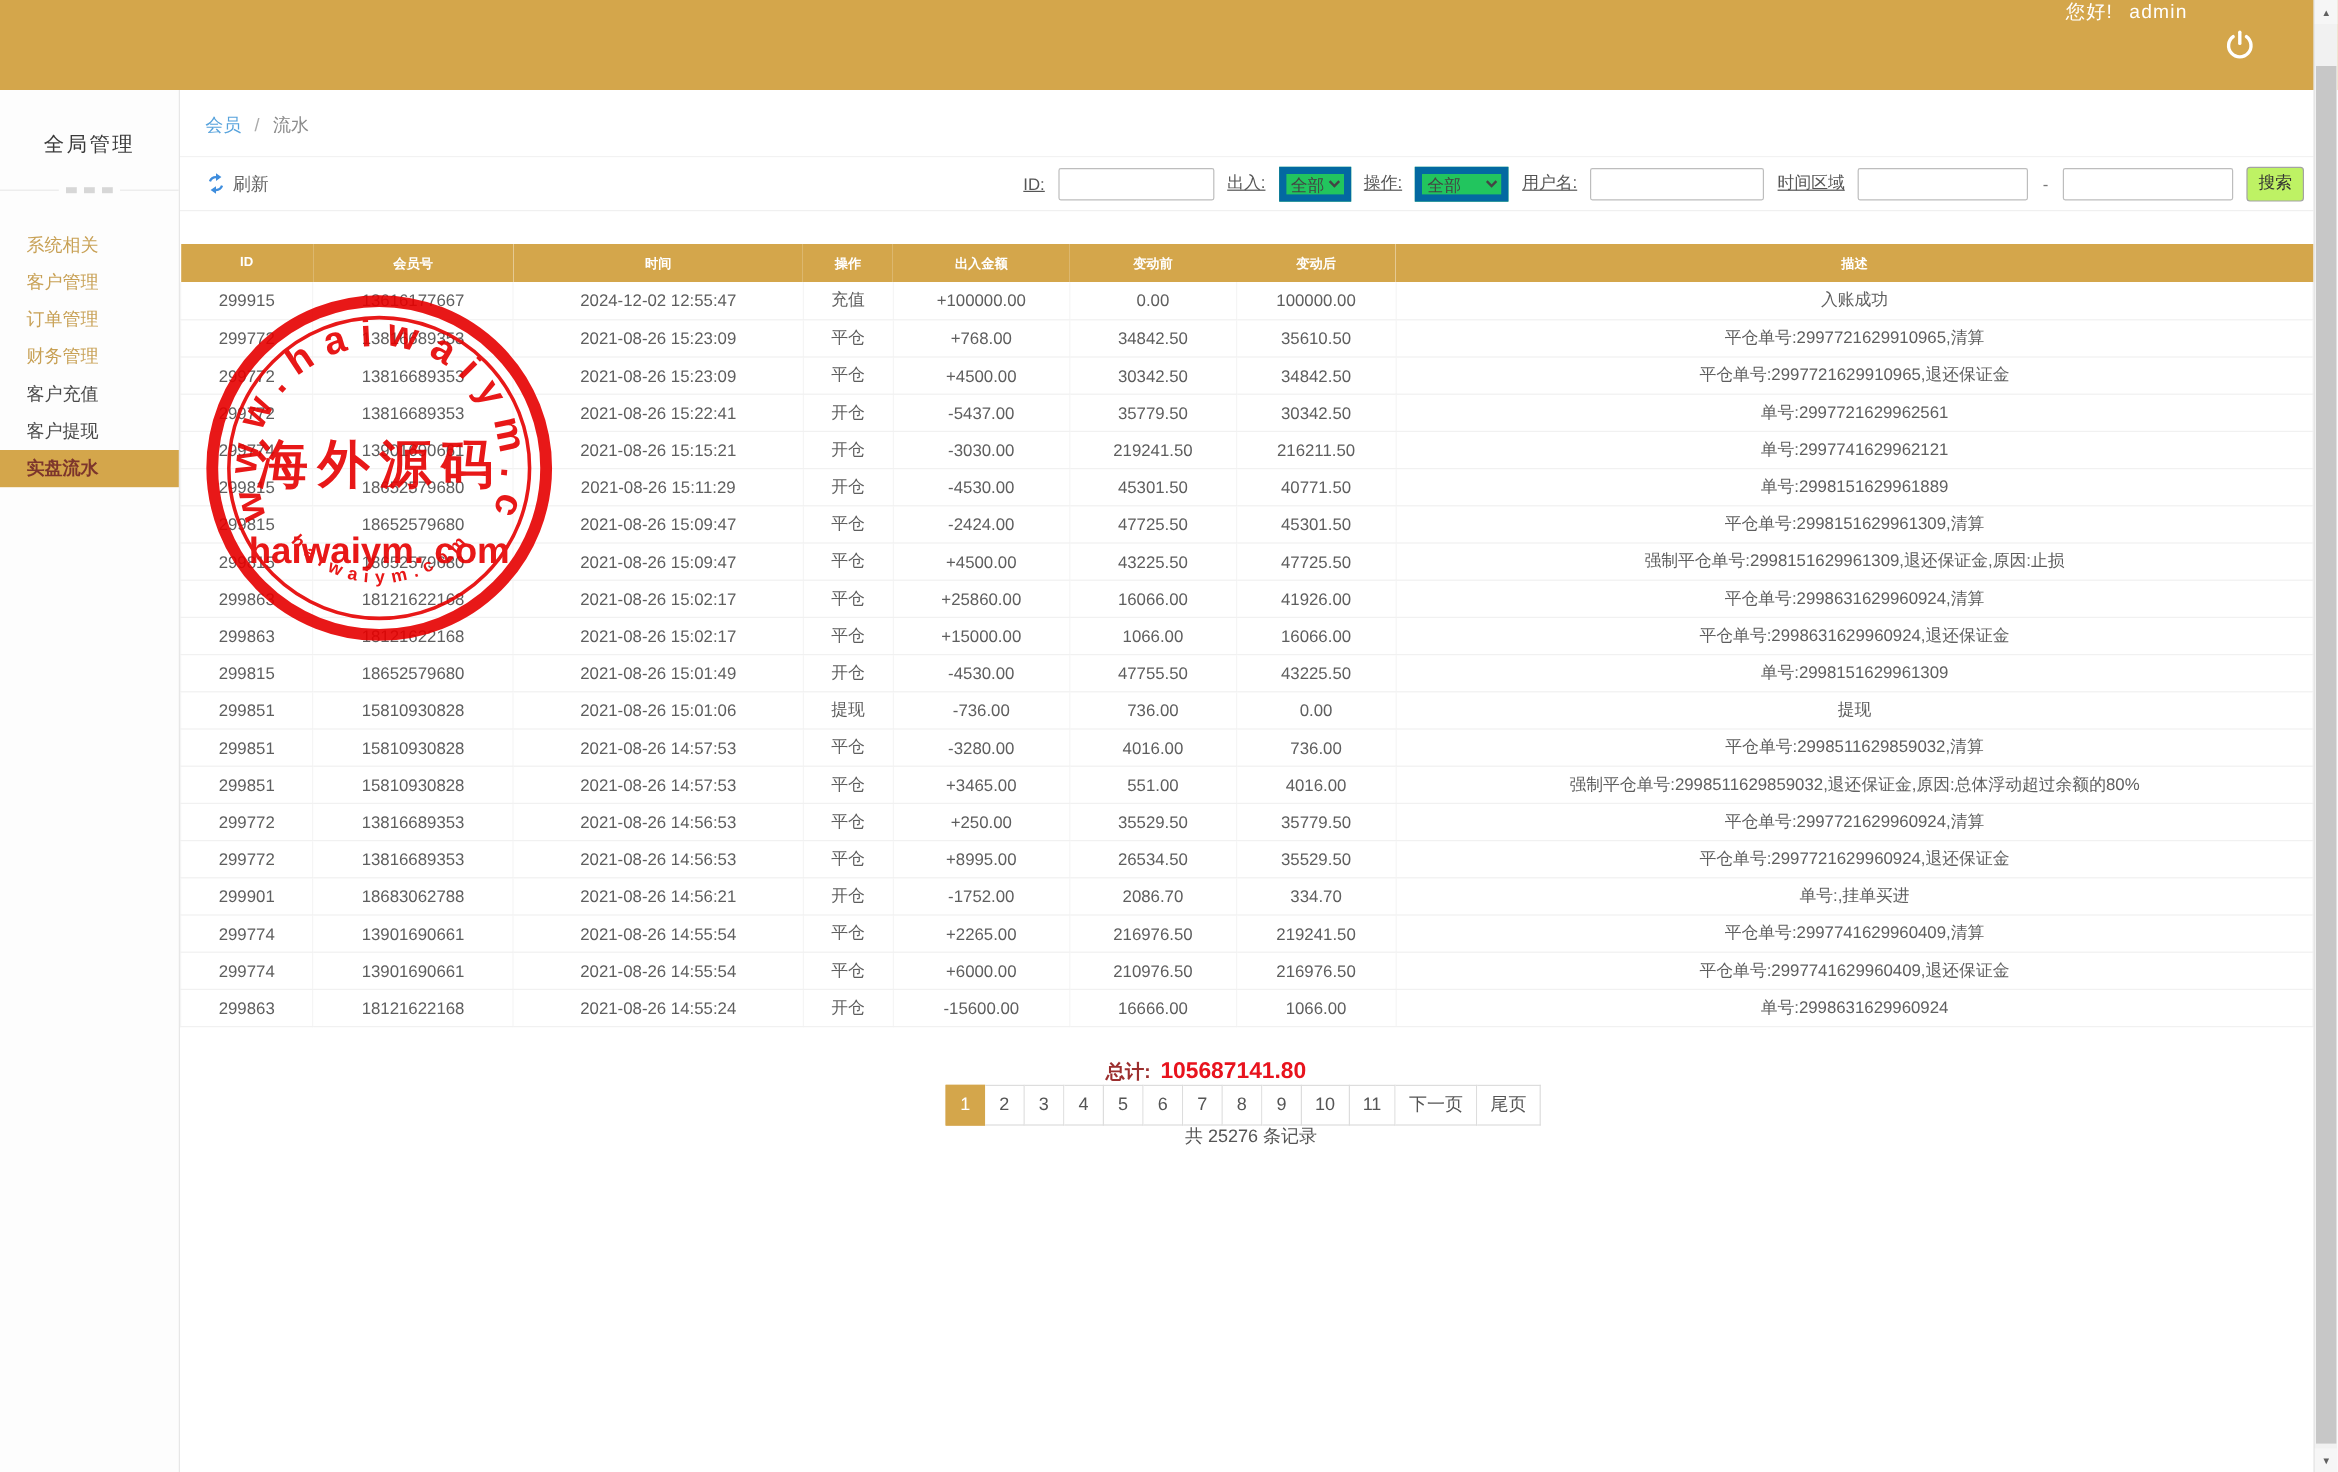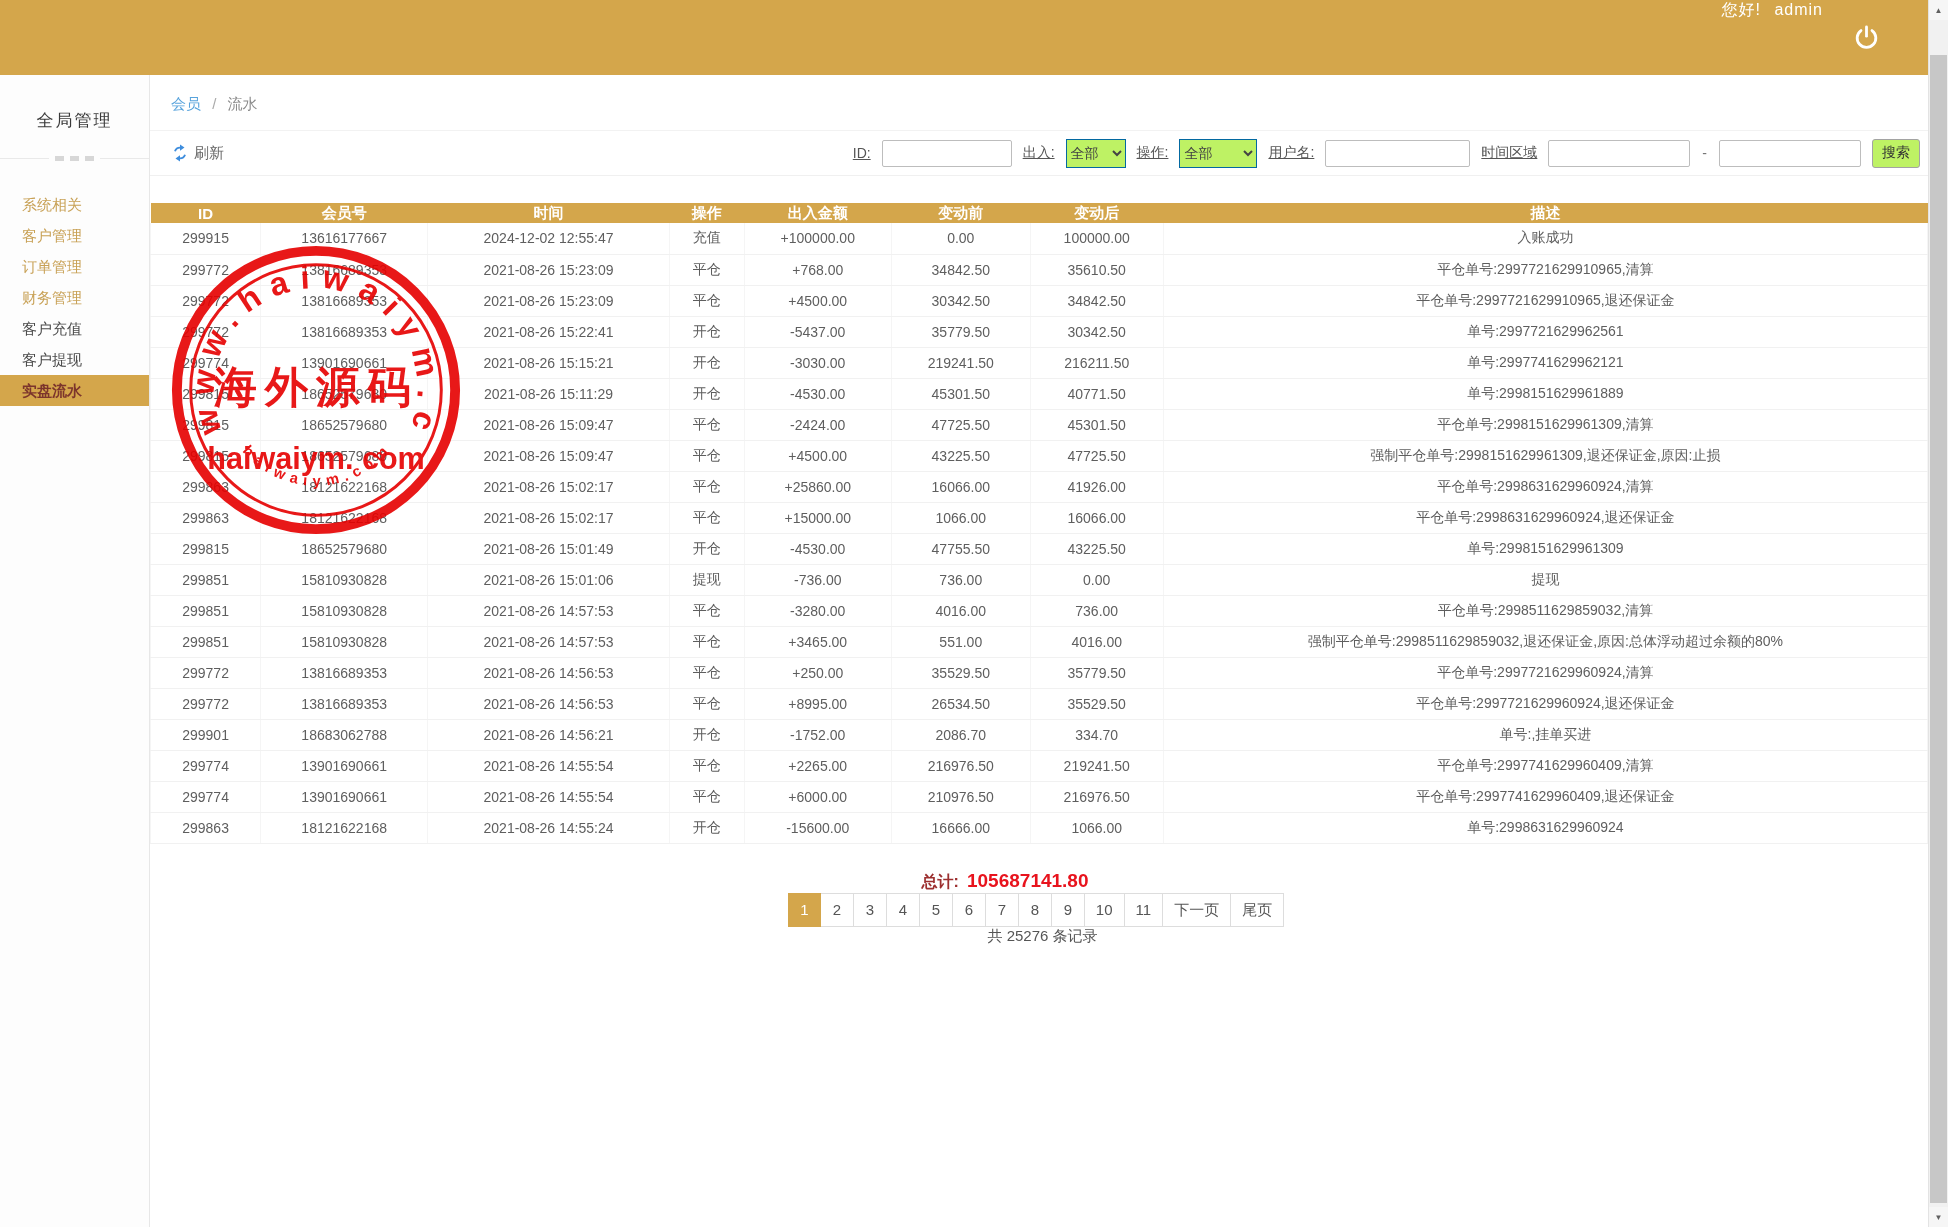--- a/index.html
+++ b/index.html
@@ -54,34 +54,34 @@
     height:45px;display:flex;align-items:center;justify-content:space-between;
     border-bottom:1px solid #f0f0f0;padding:0 8px 0 21px;
   }
   .refresh{display:flex;align-items:center;gap:5px;color:#666;font-size:15px;cursor:pointer;}
   .filters{display:flex;align-items:center;gap:11px;font-size:14px;color:#555;white-space:nowrap;}
   .filters label{color:#555;text-decoration:underline;}
   .txt{height:27px;border:1px solid #bdbdbd;border-radius:2px;padding:0 5px;font-size:14px;color:#555;outline:none;}
   .w-id{width:130px;}
   .w-user{width:145px;}
   .w-time{width:142px;}
-  .sel{height:29px;border:1px solid #0369a1;background:#bef264;font-size:14px;color:#444;outline:none;}
+  .sel{height:29px;border:6px solid #0369a1;background:#22c55e;font-size:14px;color:#444;outline:none;}
   .sel-inout{width:60px;}
   .sel-op{width:78px;}
   .time-dash{color:#777;margin:0 1px;}
   .search-btn{
     height:29px;padding:0 9px;background:#bef264;border:1px solid #a3a3a3;border-radius:3px;
     font-size:14px;color:#333;cursor:pointer;
   }
   
   .table-wrap{margin-top:27px;}
   table{width:100%;border-collapse:collapse;table-layout:fixed;}
   th{
-    background:var(--accent);color:#fff;font-size:15px;font-weight:bold;
-    height:20px;padding:0 4px;white-space:nowrap;overflow:hidden;
+    background:var(--accent);color:#fff;font-size:11px;font-weight:bold;
+    height:32px;padding:0 4px;white-space:nowrap;overflow:hidden;
   }
   td{
     height:31px;text-align:center;font-size:14px;color:#5e5e5e;
     border-bottom:1px solid #f1f1f1;border-right:1px solid #f5f5f5;
     padding:0 4px;white-space:nowrap;overflow:hidden;background:#fff;
   }
   td:first-child{border-left:1px solid #f5f5f5;}
   th:nth-child(1),td:nth-child(1){width:6.2%;}
   th:nth-child(2),td:nth-child(2){width:9.4%;}
   th:nth-child(3),td:nth-child(3){width:13.6%;}

